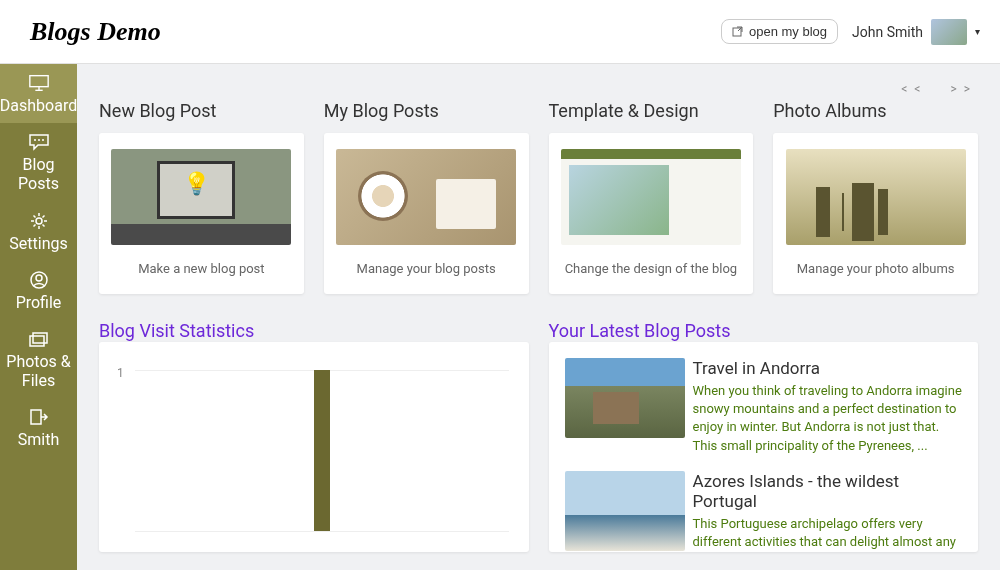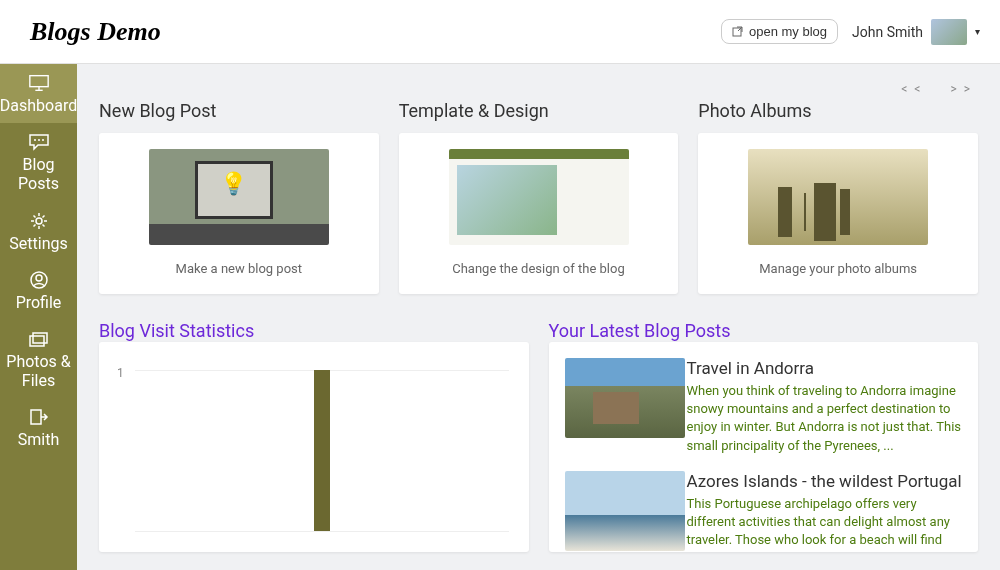--- a/index.html
+++ b/index.html
@@ -48,21 +48,21 @@
 .stats-col { flex: 1; }
 .posts-col { flex: 1; }
 .section-title { font-size: 18px; color: #6d28d9; margin-bottom: 1px; font-weight: 400; }
 .stats-card { background: #fff; border-radius: 3px; box-shadow: 0 1px 3px rgba(0,0,0,0.08); padding: 20px 16px; height: 210px; position: relative; }
 .chart-y { position: absolute; top: 24px; left: 18px; font-size: 12px; color: #888; }
 .chart-area { position: absolute; top: 28px; left: 36px; right: 20px; bottom: 20px; border-bottom: 1px solid #eee; }
 .chart-grid { position: absolute; top: 0; left: 0; right: 0; border-top: 1px solid #eee; }
 .chart-bar { position: absolute; bottom: 0; left: 48%; width: 16px; height: 100%; background: #6b6830; }
 
 .posts-card { background: #fff; border-radius: 3px; box-shadow: 0 1px 3px rgba(0,0,0,0.08); padding: 16px; height: 210px; overflow: hidden; }
-.post-item { display: flex; gap: 2px; margin-bottom: 16px; }
+.post-item { display: flex; gap: 8px; margin-bottom: 16px; }
 .post-thumb { width: 120px; height: 80px; border-radius: 2px; flex-shrink: 0; }
 .thumb-andorra { background: linear-gradient(to bottom, #6ba3d0 0%, #6ba3d0 35%, #7a8560 35%, #5a6542 100%); position: relative; }
 .thumb-andorra::before { content: ""; position: absolute; bottom: 14px; left: 28px; width: 46px; height: 32px; background: #8b7355; }
 .thumb-azores { background: linear-gradient(to bottom, #b8d4e8 0%, #b8d4e8 55%, #4a7a9a 55%, #e8e4d8 100%); }
 .post-title { font-size: 17px; color: #333; margin-bottom: 4px; font-weight: 400; }
 .post-excerpt { font-size: 13px; color: #4d7c0f; line-height: 1.4; }
 
 svg { display: block; }
 </style>
 </head>
@@ -155,20 +155,27 @@
       <span>&lt; &lt;</span>
       <span>&gt; &gt;</span>
     </div>
 
     <div class="cards-row">
       <div class="card-col">
         <div class="card-title">New Blog Post</div>
         <div class="card">
           <div class="card-img img-newpost"></div>
           <div class="card-caption">Make a new blog post</div>
+        </div>
+      </div>
+      <div class="card-col">
+        <div class="card-title">My Blog Posts</div>
+        <div class="card">
+          <div class="card-img img-manage"></div>
+          <div class="card-caption">Manage your blog posts</div>
         </div>
       </div>
       <div class="card-col">
         <div class="card-title">Template &amp; Design</div>
         <div class="card">
           <div class="card-img img-template"></div>
           <div class="card-caption">Change the design of the blog</div>
         </div>
       </div>
       <div class="card-col">

